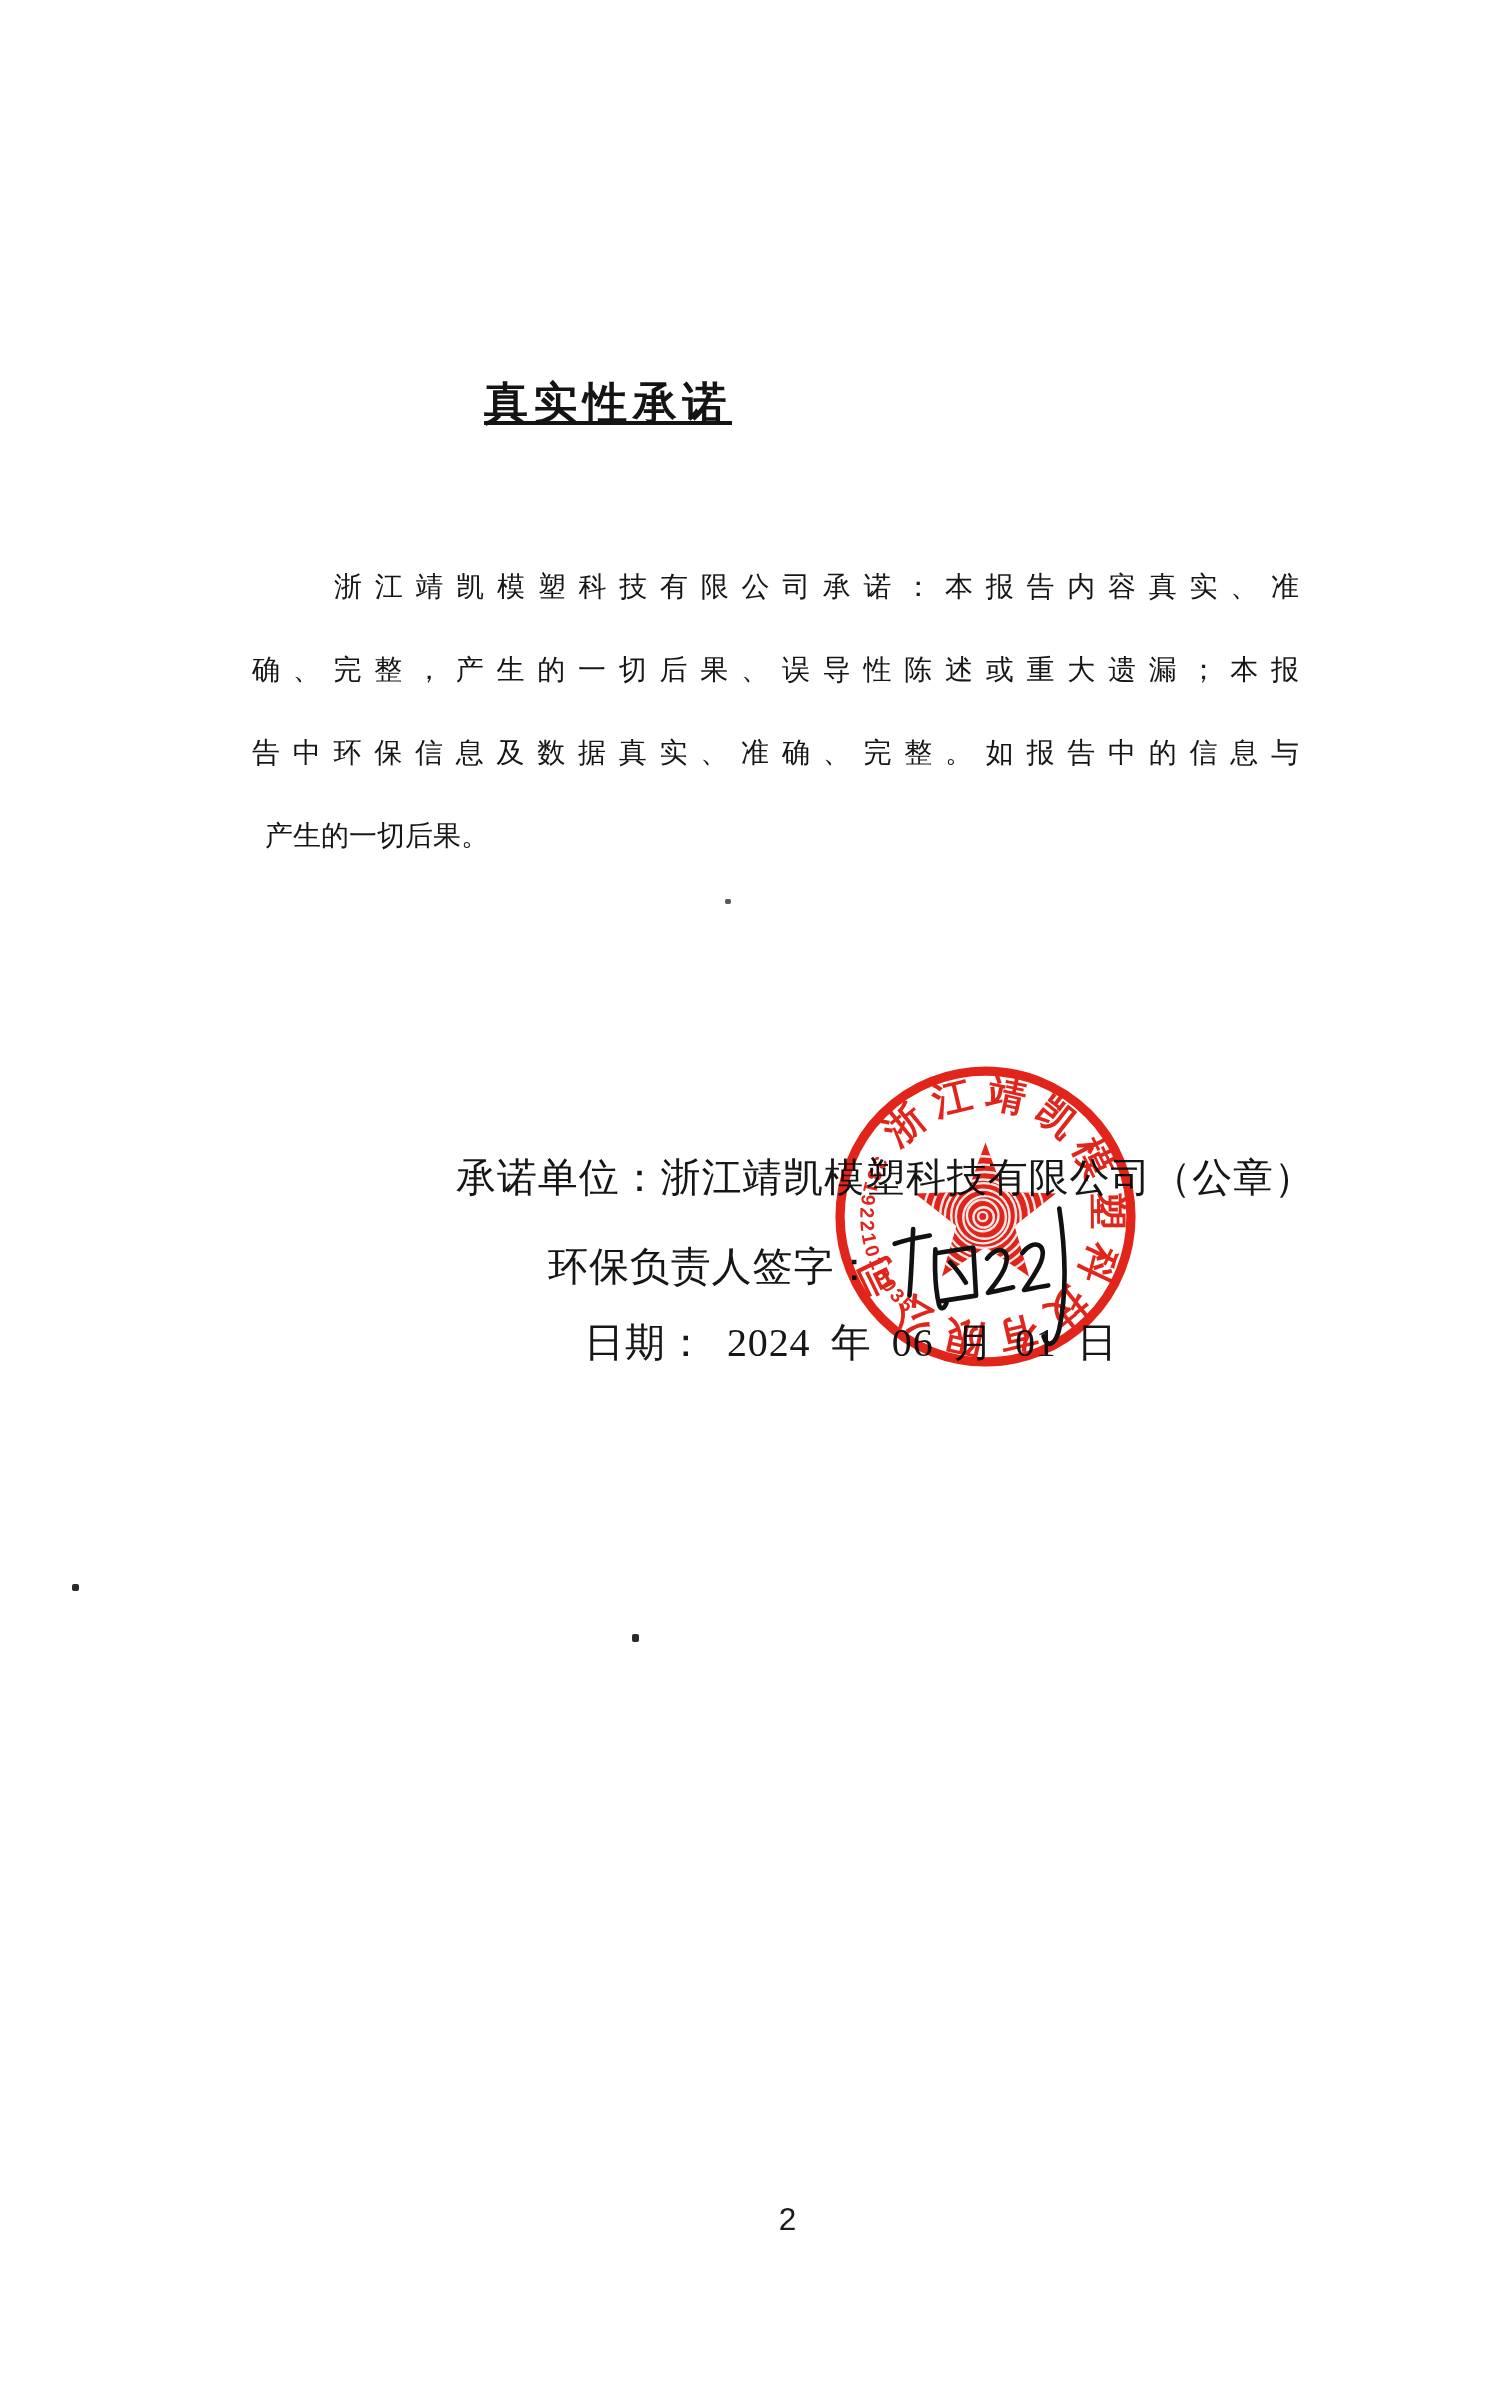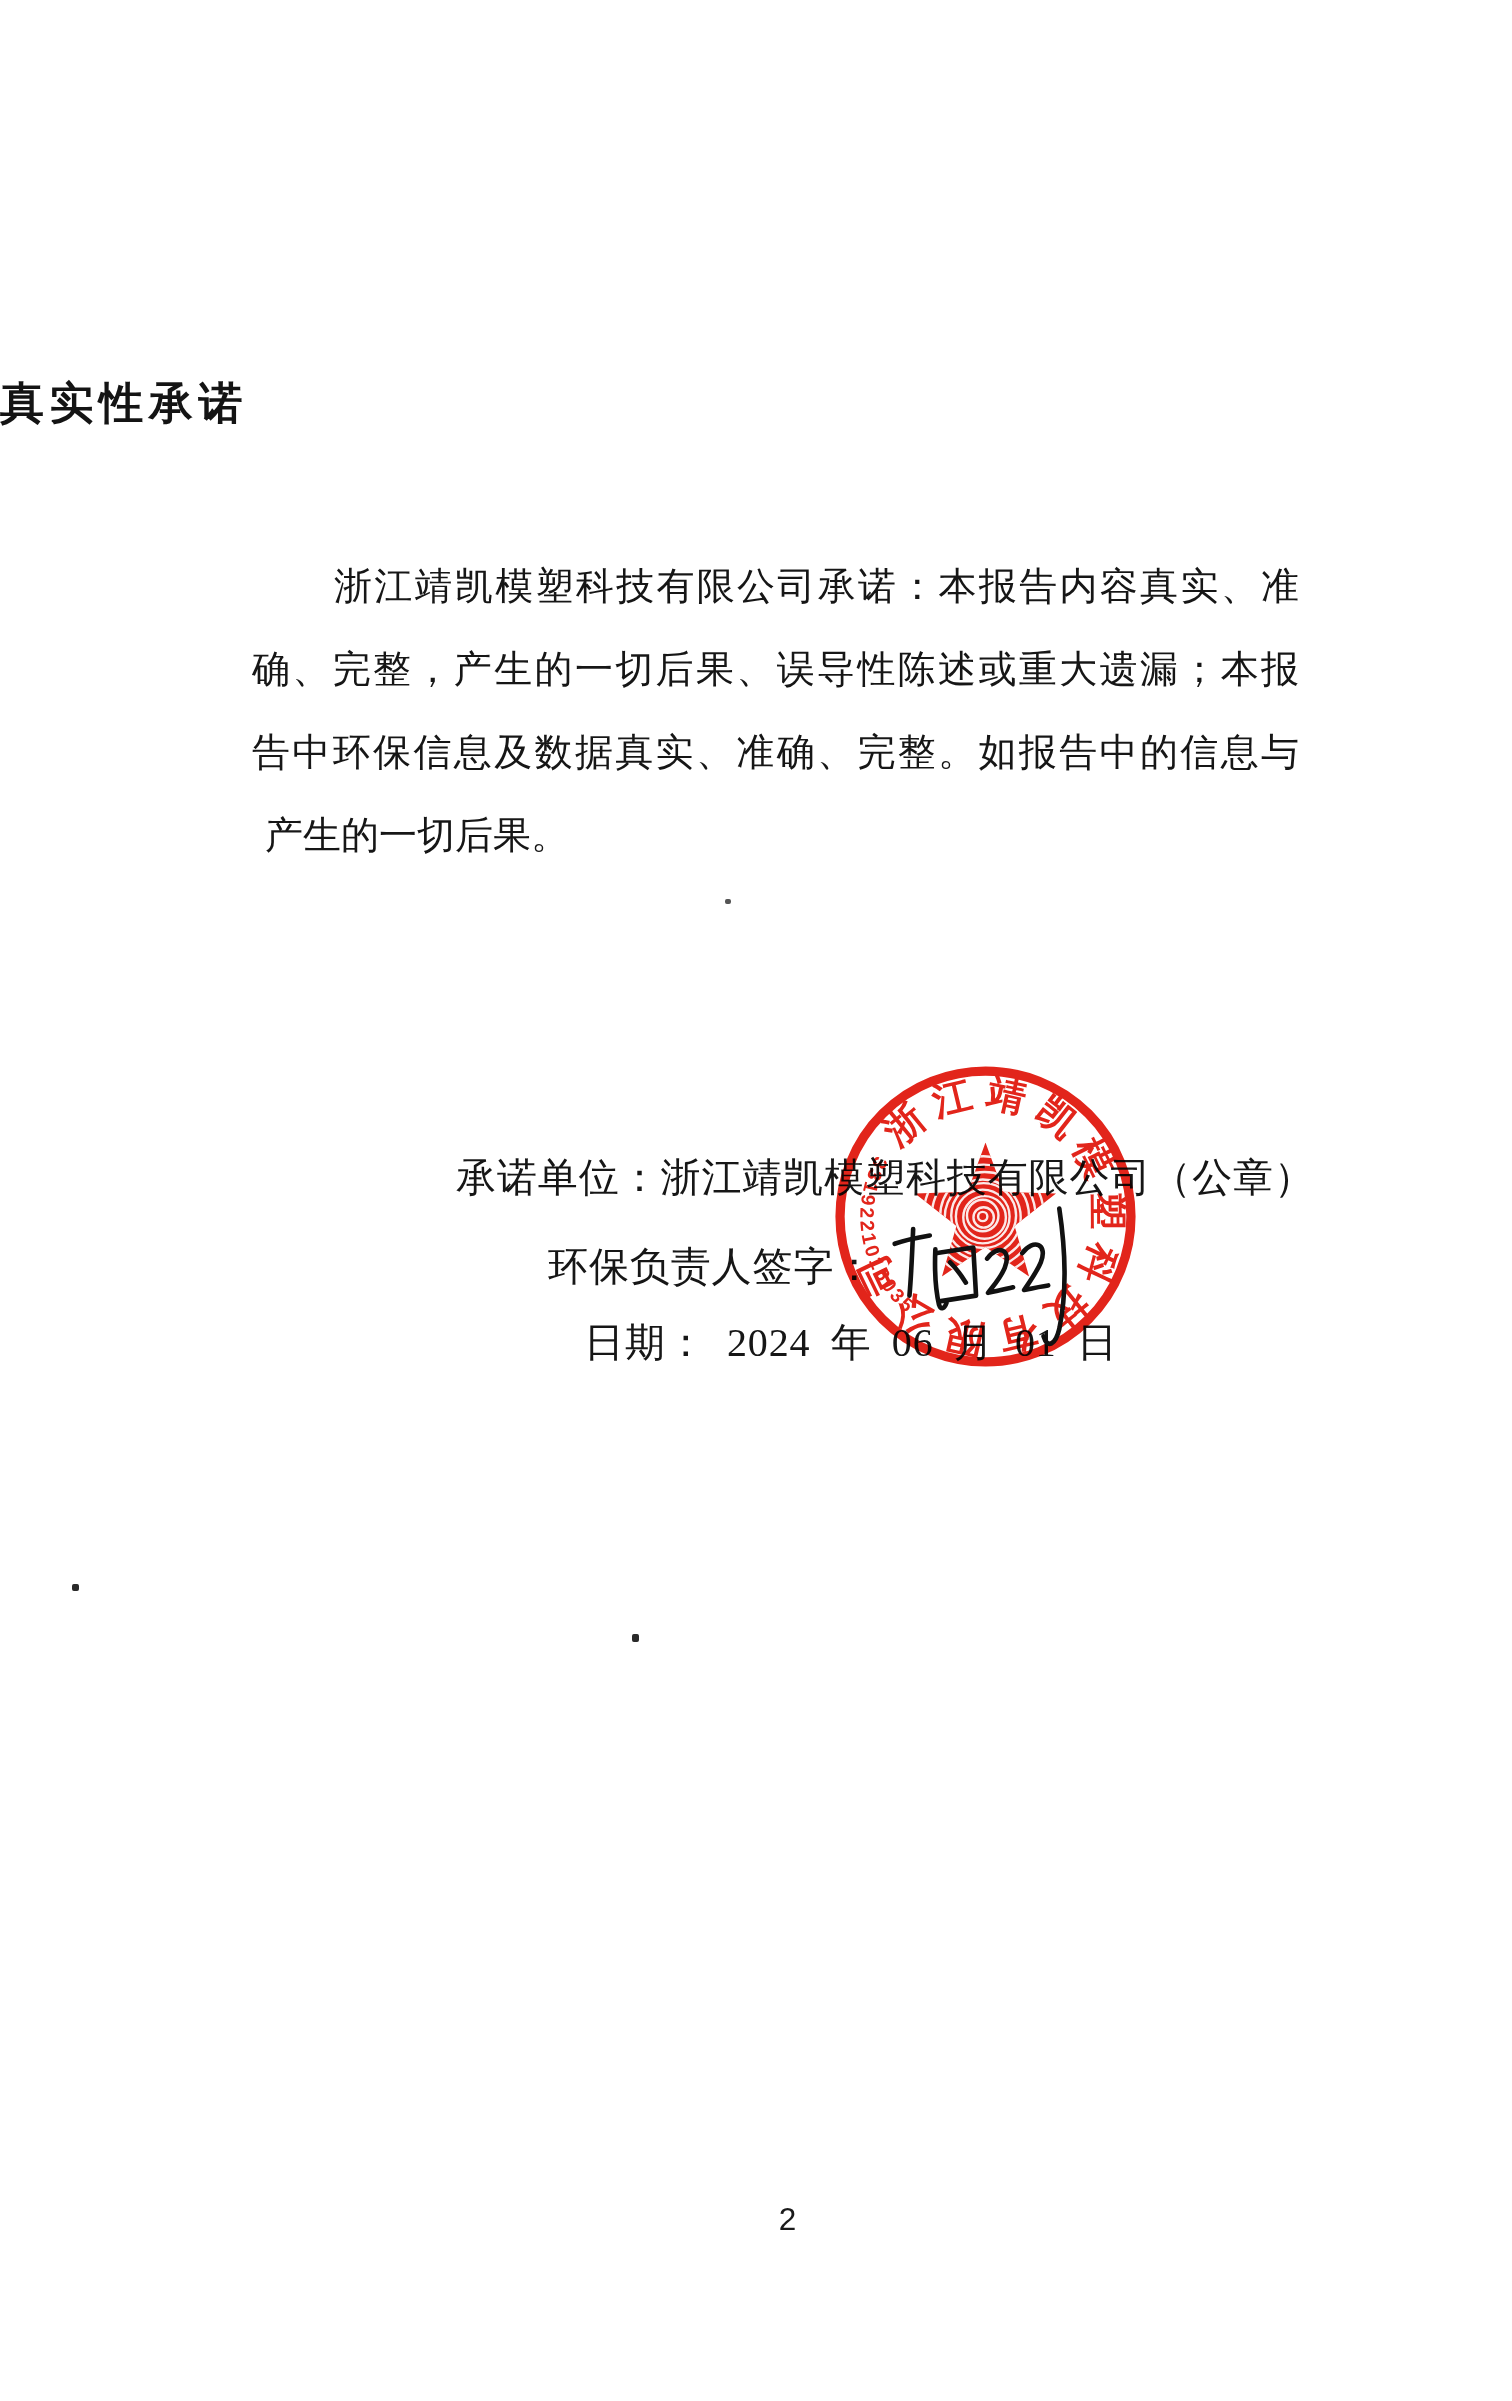--- a/index.html
+++ b/index.html
@@ -3,26 +3,26 @@
 <meta charset="utf-8">
 <style>
   * { margin:0; padding:0; box-sizing:border-box; }
   html,body { background:#ffffff; }
   body {
     width:1512px; height:2401px; position:relative; overflow:hidden;
     font-family:"Liberation Serif", serif; color:#151515;
   }
   .doc-title {
     position:absolute; top:374px; left:0; width:1216px;
-    text-align:left; font-size:44px; font-weight:bold;
-    font-family:"Liberation Sans", sans-serif; letter-spacing:5.6px; color:#141414;
+    text-align:center; font-size:44px; font-weight:bold;
+    font-family:"Liberation Sans", sans-serif; letter-spacing:5.6px; color:#141414;text-decoration:underline;
   }
   .paragraph {
     position:absolute; left:252px; top:545px; width:1047px;
-    font-size:38px; line-height:83px; color:#161616;
+    font-size:28px; line-height:83px; color:#161616;
   }
   .para-line {
     width:1047px; height:83px; overflow:hidden;
     text-align:justify; text-align-last:justify; white-space:normal;
   }
   .para-line.indent { padding-left:82px; }
   .para-line.last { text-align-last:left;margin-left:13px; }
   .sig-line {
     position:absolute; font-size:40px; color:#161616; white-space:nowrap;
     letter-spacing:0.9px;

